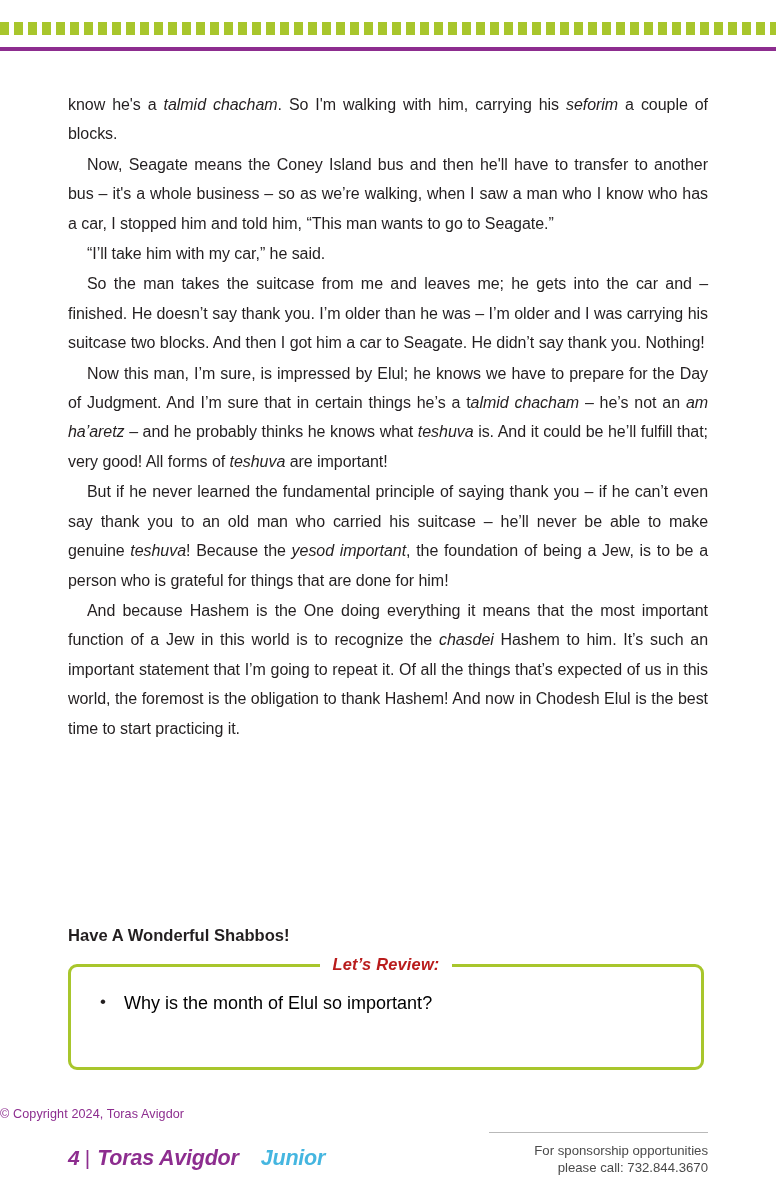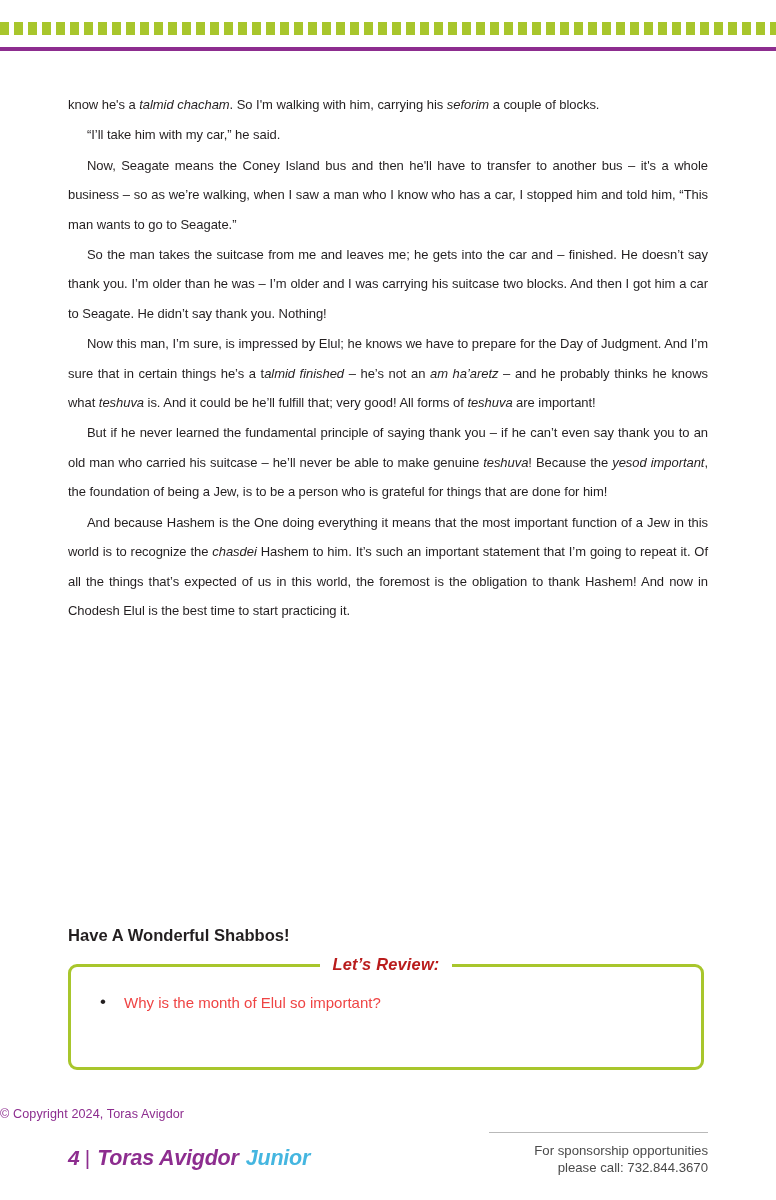--- a/index.html
+++ b/index.html
@@ -40,21 +40,21 @@
 
   
   .article {
     position: absolute;
     top: 90px;
     left: 68px;
     width: 640px;
   }
   .article p {
     margin: 0 0 1px 0;
-    font-size: 13px;
+    font-size: 16px;
     line-height: 29.4px;
     text-align: justify;
     text-justify: inter-word;
     color: #231f20;
     letter-spacing: -0.05px;
   }
   .article p.indent {
     text-indent: 19px;
   }
   .article p em, .article em {
@@ -107,23 +107,23 @@
     top: 989px;
     left: 92px;
     width: 600px;
     margin: 0;
     padding: 0;
     list-style: none;
   }
   .review-list li {
     position: relative;
     padding-left: 32px;
-    font-size: 15px;
+    font-size: 18px;
     line-height: 28px;
-    color: #ef4444;
+    color: #000000;
   }
   .review-list li::before {
     content: "\2022";
     position: absolute;
     left: 8px;
     top: -1px;
     font-size: 17px;
     color: #231f20;
   }
 
@@ -171,21 +171,21 @@
     font-weight: bold;
     font-style: italic;
     color: #8d2d8f;
     letter-spacing: -0.2px;
   }
   .brand-sub {
     font-size: 21.5px;
     font-weight: bold;
     font-style: italic;
     color: #45b6e0;
-    margin-left: 7px;
+    margin-left: 22px;
     letter-spacing: -0.2px;
   }
   .footer-right {
     position: absolute;
     top: 1142px;
     left: 0;
     width: 708px;
     text-align: right;
     font-size: 13.2px;
     line-height: 17px;
@@ -193,24 +193,24 @@
   }
 </style>
 </head>
 <body>
 
 <div class="top-dash-bar"></div>
 <div class="top-purple-rule"></div>
 
 <div class="article">
   <p>know he's a <em>talmid chacham</em>. So I'm walking with him, carrying his <em>seforim</em> a couple of blocks.</p>
+  <p class="indent">Now, Seagate means the Coney Island bus and then he'll have to transfer to another bus – it's a whole business – so as we’re walking, when I saw a man who I know who has a car, I stopped him and told him, “This man wants to go to Seagate.”</p>
   <p class="indent">“I’ll take him with my car,” he said.</p>
-  <p class="indent">Now, Seagate means the Coney Island bus and then he'll have to transfer to another bus – it's a whole business – so as we’re walking, when I saw a man who I know who has a car, I stopped him and told him, “This man wants to go to Seagate.”</p>
   <p class="indent">So the man takes the suitcase from me and leaves me; he gets into the car and – finished. He doesn’t say thank you. I’m older than he was – I’m older and I was carrying his suitcase two blocks. And then I got him a car to Seagate. He didn’t say thank you. Nothing!</p>
-  <p class="indent">Now this man, I’m sure, is impressed by Elul; he knows we have to prepare for the Day of Judgment. And I’m sure that in certain things he’s a t<em>almid finished</em> – he’s not an <em>am ha’aretz</em> – and he probably thinks he knows what <em>teshuva</em> is. And it could be he’ll fulfill that; very good! All forms of <em>teshuva</em> are important!</p>
+  <p class="indent">Now this man, I’m sure, is impressed by Elul; he knows we have to prepare for the Day of Judgment. And I’m sure that in certain things he’s a t<em>almid chacham</em> – he’s not an <em>am ha’aretz</em> – and he probably thinks he knows what <em>teshuva</em> is. And it could be he’ll fulfill that; very good! All forms of <em>teshuva</em> are important!</p>
   <p class="indent">But if he never learned the fundamental principle of saying thank you – if he can’t even say thank you to an old man who carried his suitcase – he’ll never be able to make genuine <em>teshuva</em>! Because the <em>yesod important</em>, the foundation of being a Jew, is to be a person who is grateful for things that are done for him!</p>
   <p class="indent">And because Hashem is the One doing everything it means that the most important function of a Jew in this world is to recognize the <em>chasdei</em> Hashem to him. It’s such an important statement that I’m going to repeat it. Of all the things that’s expected of us in this world, the foremost is the obligation to thank Hashem! And now in Chodesh Elul is the best time to start practicing it.</p>
 </div>
 
 <div class="closing">Have A Wonderful Shabbos!</div>
 
 <div class="review-box"></div>
 <div class="review-title-wrap">
   <span class="review-title">Let’s Review:</span>
 </div>

